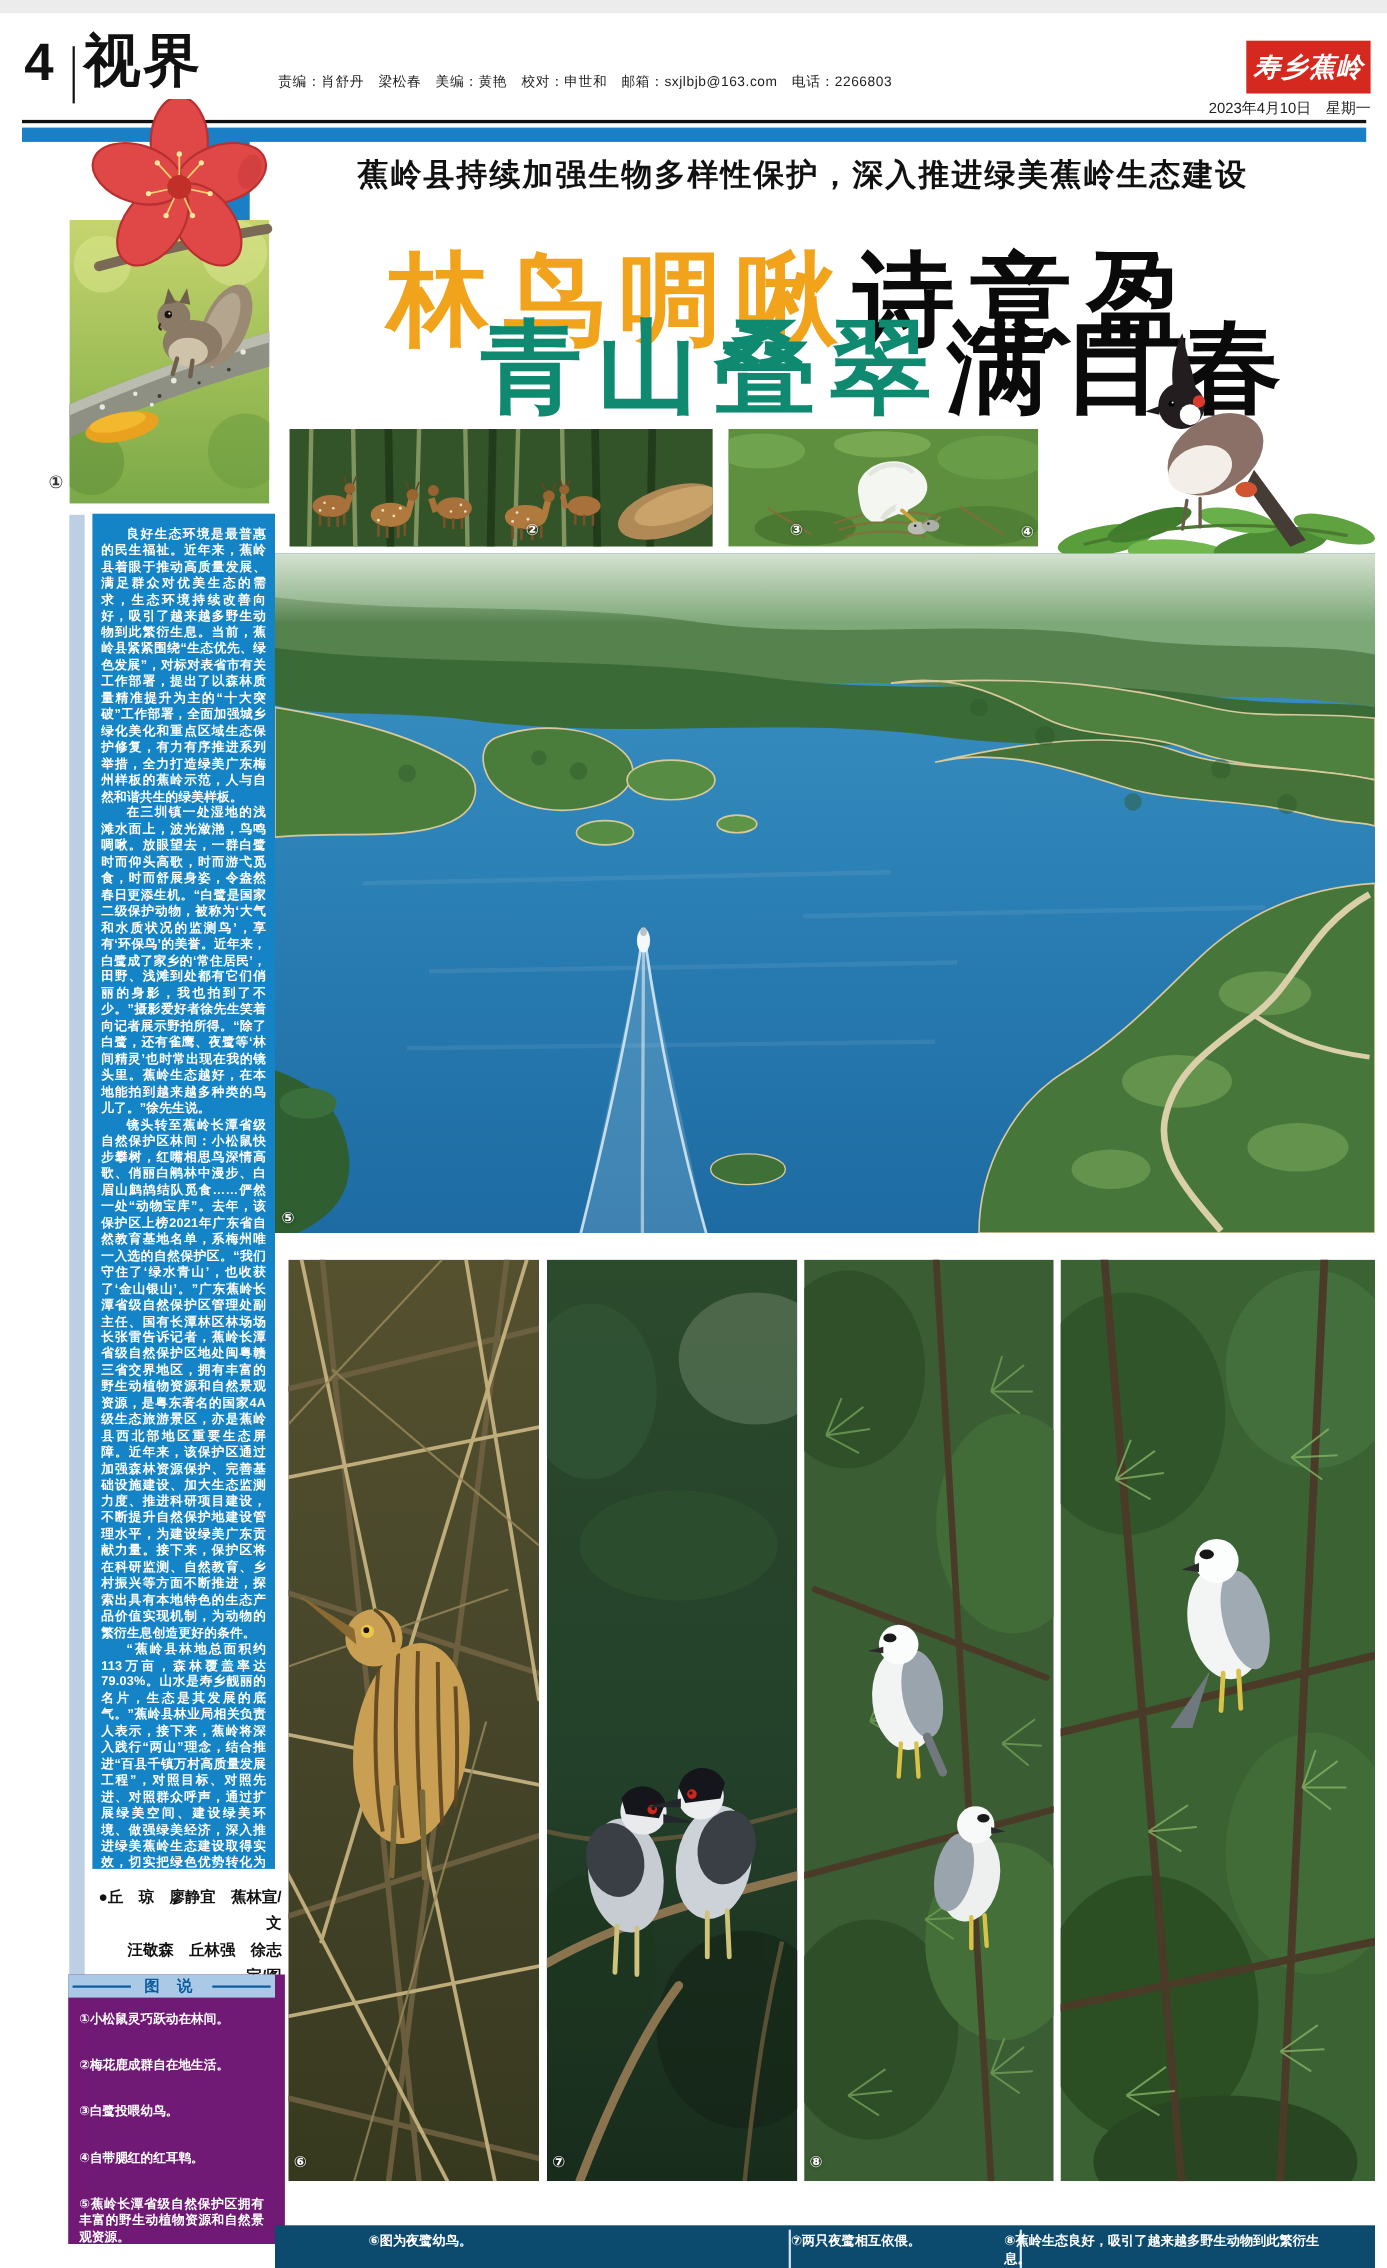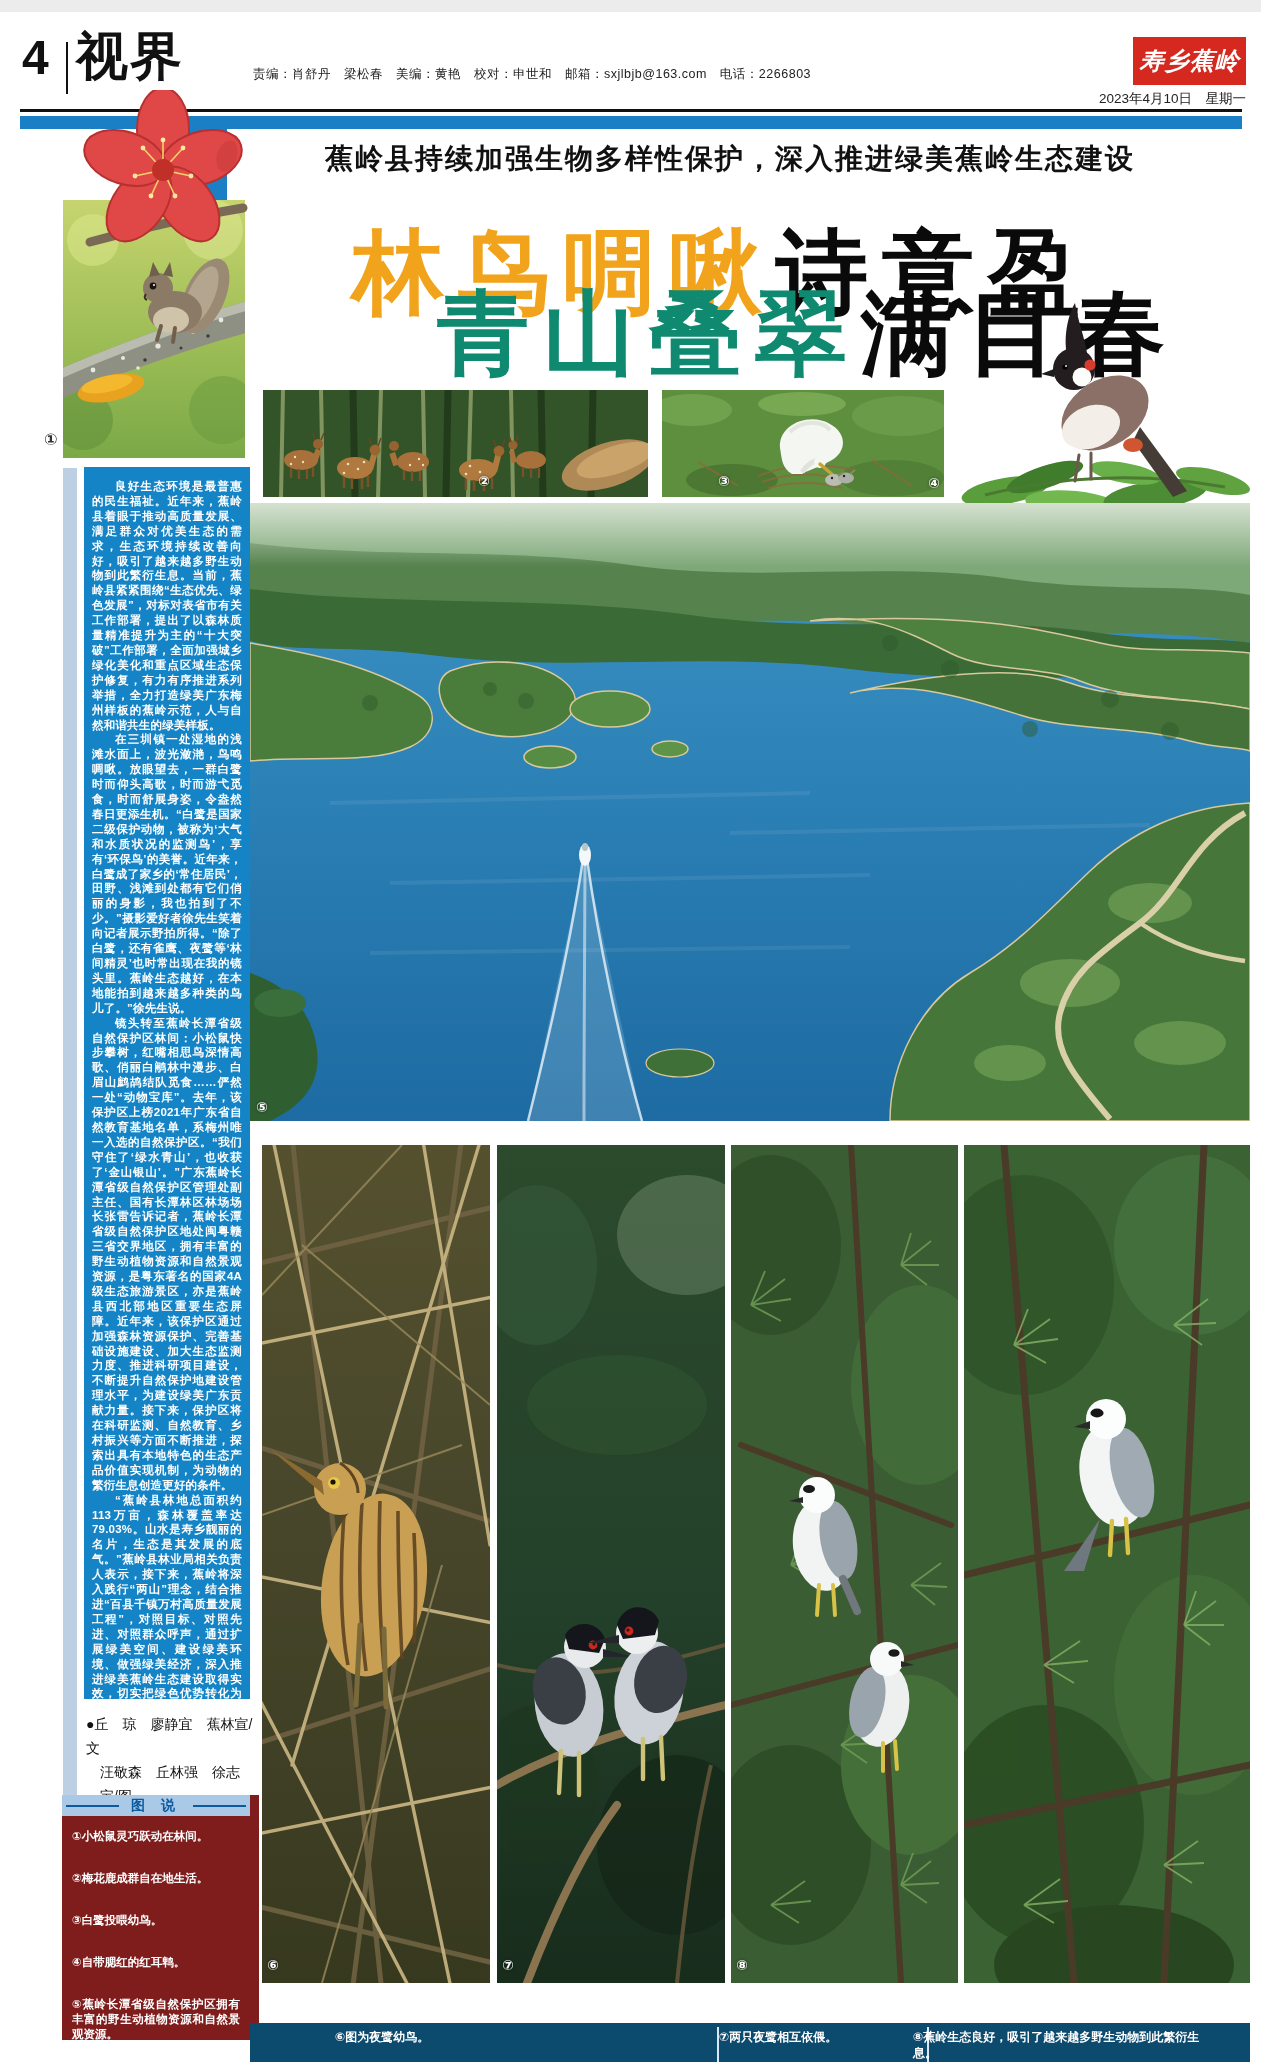--- a/index.html
+++ b/index.html
@@ -28,23 +28,23 @@
   .hl .c1{color:#f2a31c;}
   .hl .c2{color:#0a0a0a;}
   .hl .c3{color:#0f8a71;}
   
   .bluerect{left:170px;top:117px;width:57px;height:128px;background:#1a7fc5;}
   .lightstrip{left:63px;top:468px;width:14px;height:1572px;background:#bccfe3;}
   .articlebox{left:84px;top:467px;width:166px;height:1232px;background:#1484c6;box-sizing:border-box;
               padding:12px 8px;overflow:hidden;}
   .articlebox p{margin:0;color:#fff;font-size:11.5px;line-height:14.9px;font-weight:bold;
                 text-align:justify;text-indent:2em;letter-spacing:.2px;}
-  .credits{left:86px;top:1712px;width:170px;font-size:14px;font-weight:normal;color:#111;line-height:24px;}
+  .credits{left:86px;top:1712px;width:170px;font-size:14px;font-weight:bold;color:#111;line-height:24px;text-align:right;}
   
-  .capbox{left:62px;top:1795px;width:197px;height:245px;background:#7f1d1d;}
+  .capbox{left:62px;top:1795px;width:197px;height:245px;background:#701a75;}
   .caphead{position:absolute;left:0;top:0;width:188px;height:21px;background:#a9c9e7;
            display:flex;align-items:center;justify-content:center;}
   .caphead .t{color:#0b5a9e;font-weight:bold;font-size:14px;letter-spacing:6px;padding:0 8px;white-space:nowrap;}
   .caphead .dash{flex:1;height:2px;background:#0b5a9e;margin:0 4px;}
   .capitems{position:absolute;left:10px;top:34px;width:168px;}
   .capitems .ci{color:#fff;font-size:11.5px;font-weight:bold;line-height:15px;margin-bottom:27px;text-align:justify;}
   
   .botbar{left:250px;top:1985px;width:1000px;height:41px;background:#0c4a6e;margin-top:38px;}
   .botcell{position:absolute;top:0;height:55px;box-sizing:border-box;color:#fff;font-size:12px;
            font-weight:bold;line-height:16px;padding-top:6px;}

